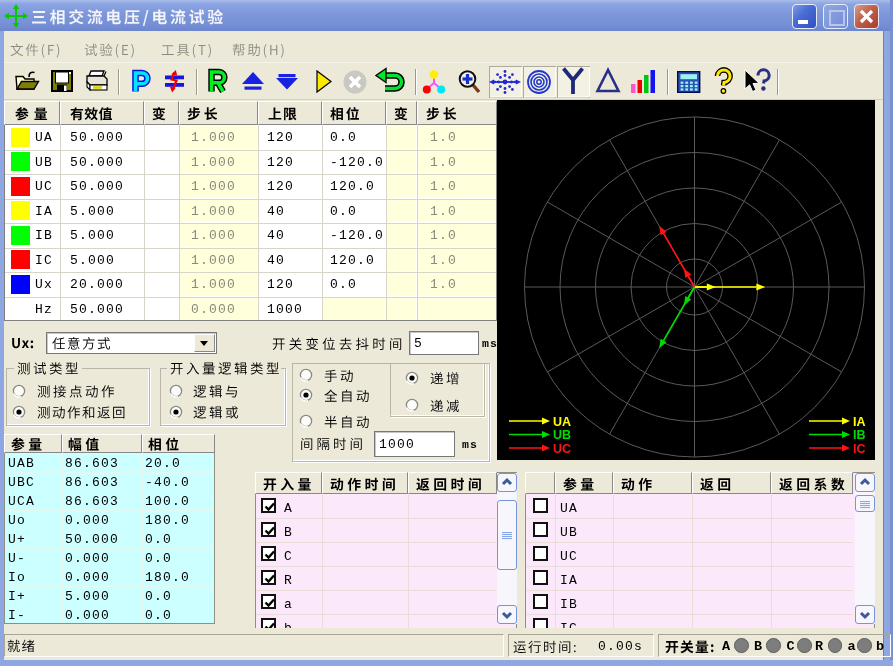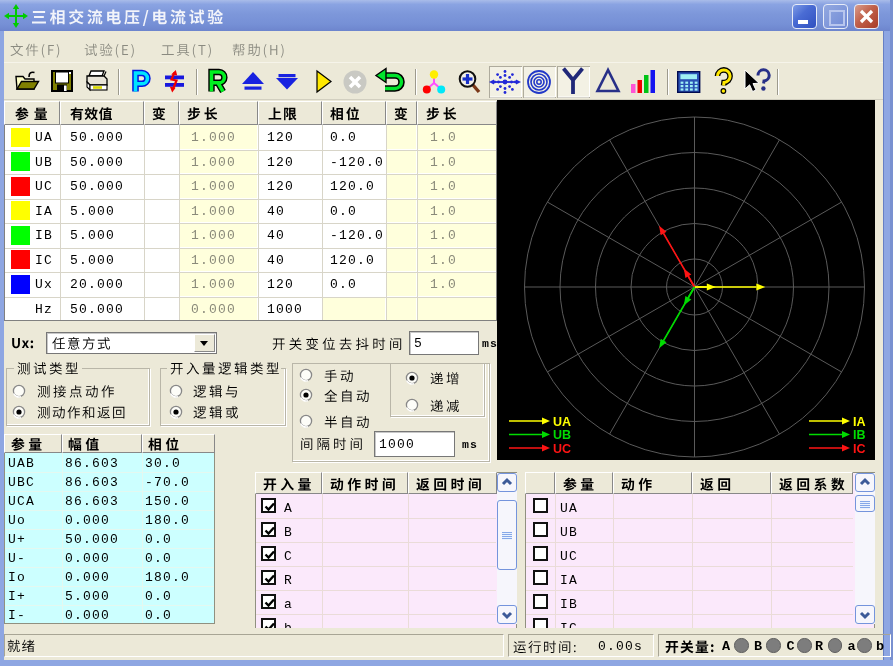--- a/index.html
+++ b/index.html
@@ -359,28 +359,28 @@
     </svg>
     <div style="position:absolute;left:374px;top:431px;width:81px;height:26px;background:#fff;border:1px solid #777;box-shadow:inset 1px 1px 0 #c8c8c8;box-sizing:border-box"></div>
     <div style="position:absolute;left:379px;top:438px;font:normal 13px/1 'Liberation Mono',monospace;color:#000;letter-spacing:1.2px;white-space:pre">1000</div>
     <div style="position:absolute;left:462px;top:439px;font:bold 11.5px/1 'Liberation Mono',monospace;color:#000;letter-spacing:1px;white-space:pre">ms</div>
     <div style="position:absolute;left:4px;top:434px;width:211px;height:190px;background:#ccffff;border:1px solid #909080;box-sizing:border-box"></div>
     <div style="position:absolute;left:4px;top:434px;width:58px;height:19px;background:#ece9d8;border:1px solid;border-color:#fff #888 #888 #fff;box-sizing:border-box"></div>
     <div style="position:absolute;left:62px;top:434px;width:80px;height:19px;background:#ece9d8;border:1px solid;border-color:#fff #888 #888 #fff;box-sizing:border-box"></div>
     <div style="position:absolute;left:142px;top:434px;width:73px;height:19px;background:#ece9d8;border:1px solid;border-color:#fff #888 #888 #fff;box-sizing:border-box"></div>
     <div style="position:absolute;left:8px;top:457px;font:normal 13px/1 'Liberation Mono',monospace;color:#000;letter-spacing:1.2px;white-space:pre">UAB</div>
     <div style="position:absolute;left:65px;top:457px;font:normal 13px/1 'Liberation Mono',monospace;color:#000;letter-spacing:1.2px;white-space:pre">86.603</div>
-    <div style="position:absolute;left:145px;top:457px;font:normal 13px/1 'Liberation Mono',monospace;color:#000;letter-spacing:1.2px;white-space:pre">30.0</div>
+    <div style="position:absolute;left:145px;top:457px;font:normal 13px/1 'Liberation Mono',monospace;color:#000;letter-spacing:1.2px;white-space:pre">20.0</div>
     <div style="position:absolute;left:8px;top:476px;font:normal 13px/1 'Liberation Mono',monospace;color:#000;letter-spacing:1.2px;white-space:pre">UBC</div>
     <div style="position:absolute;left:65px;top:476px;font:normal 13px/1 'Liberation Mono',monospace;color:#000;letter-spacing:1.2px;white-space:pre">86.603</div>
-    <div style="position:absolute;left:145px;top:476px;font:normal 13px/1 'Liberation Mono',monospace;color:#000;letter-spacing:1.2px;white-space:pre">-70.0</div>
+    <div style="position:absolute;left:145px;top:476px;font:normal 13px/1 'Liberation Mono',monospace;color:#000;letter-spacing:1.2px;white-space:pre">-40.0</div>
     <div style="position:absolute;left:5px;top:472px;width:209px;height:1px;background:#e4f8f0"></div>
     <div style="position:absolute;left:8px;top:495px;font:normal 13px/1 'Liberation Mono',monospace;color:#000;letter-spacing:1.2px;white-space:pre">UCA</div>
     <div style="position:absolute;left:65px;top:495px;font:normal 13px/1 'Liberation Mono',monospace;color:#000;letter-spacing:1.2px;white-space:pre">86.603</div>
-    <div style="position:absolute;left:145px;top:495px;font:normal 13px/1 'Liberation Mono',monospace;color:#000;letter-spacing:1.2px;white-space:pre">150.0</div>
+    <div style="position:absolute;left:145px;top:495px;font:normal 13px/1 'Liberation Mono',monospace;color:#000;letter-spacing:1.2px;white-space:pre">100.0</div>
     <div style="position:absolute;left:5px;top:491px;width:209px;height:1px;background:#e4f8f0"></div>
     <div style="position:absolute;left:8px;top:514px;font:normal 13px/1 'Liberation Mono',monospace;color:#000;letter-spacing:1.2px;white-space:pre">Uo</div>
     <div style="position:absolute;left:65px;top:514px;font:normal 13px/1 'Liberation Mono',monospace;color:#000;letter-spacing:1.2px;white-space:pre">0.000</div>
     <div style="position:absolute;left:145px;top:514px;font:normal 13px/1 'Liberation Mono',monospace;color:#000;letter-spacing:1.2px;white-space:pre">180.0</div>
     <div style="position:absolute;left:5px;top:510px;width:209px;height:1px;background:#e4f8f0"></div>
     <div style="position:absolute;left:8px;top:533px;font:normal 13px/1 'Liberation Mono',monospace;color:#000;letter-spacing:1.2px;white-space:pre">U+</div>
     <div style="position:absolute;left:65px;top:533px;font:normal 13px/1 'Liberation Mono',monospace;color:#000;letter-spacing:1.2px;white-space:pre">50.000</div>
     <div style="position:absolute;left:145px;top:533px;font:normal 13px/1 'Liberation Mono',monospace;color:#000;letter-spacing:1.2px;white-space:pre">0.0</div>
     <div style="position:absolute;left:5px;top:529px;width:209px;height:1px;background:#e4f8f0"></div>
     <div style="position:absolute;left:8px;top:552px;font:normal 13px/1 'Liberation Mono',monospace;color:#000;letter-spacing:1.2px;white-space:pre">U-</div>

